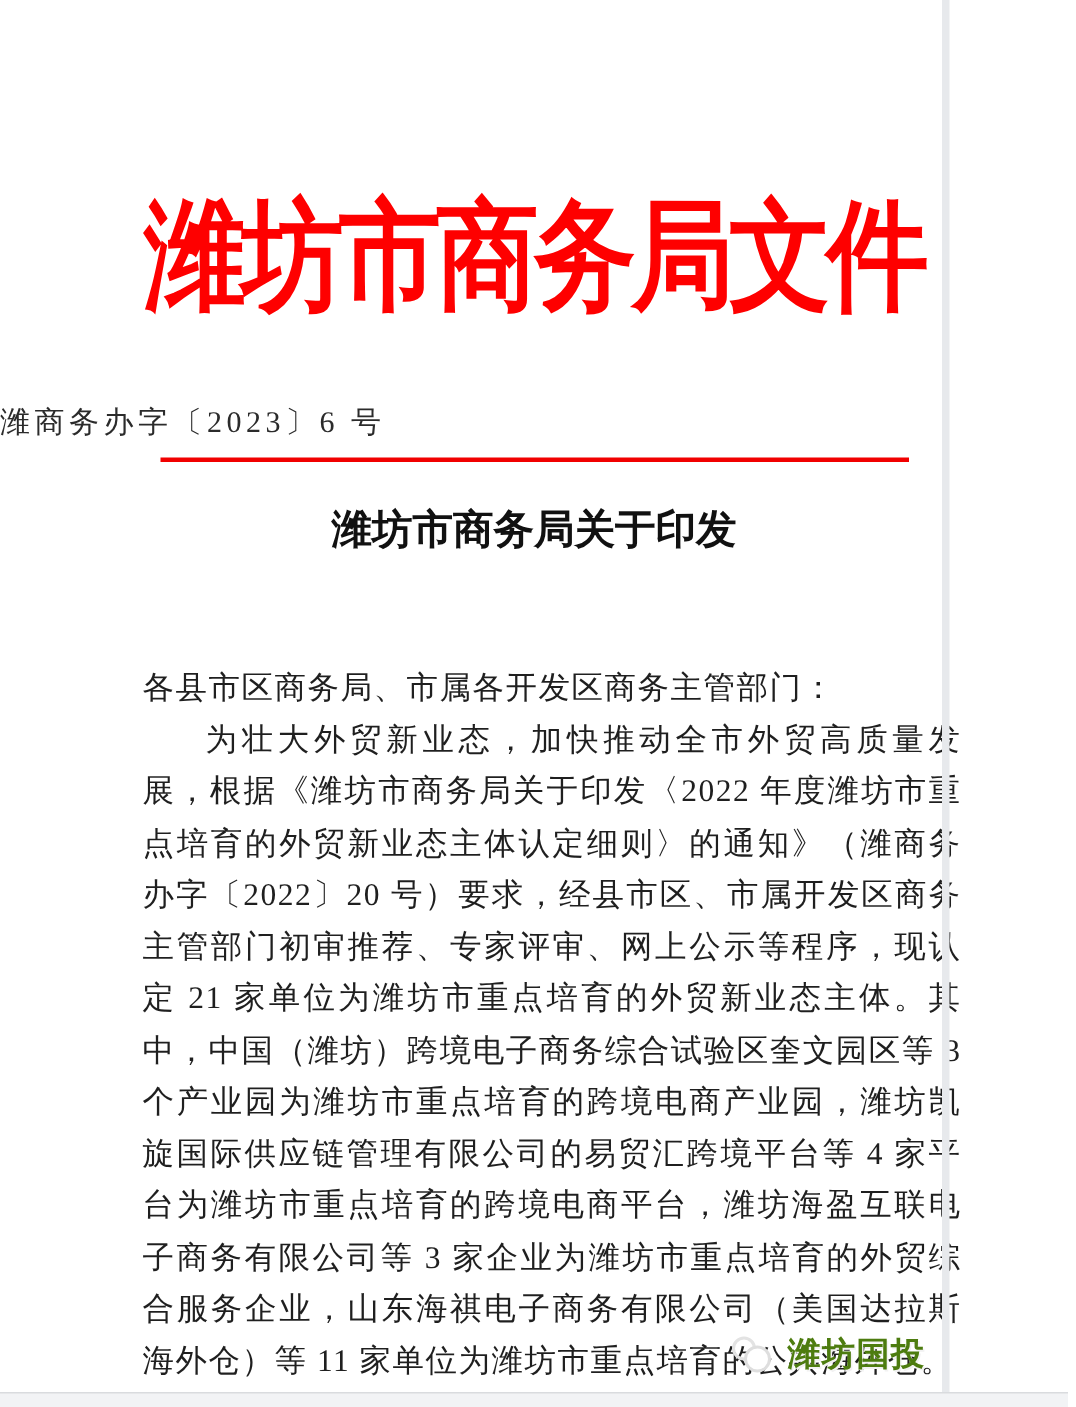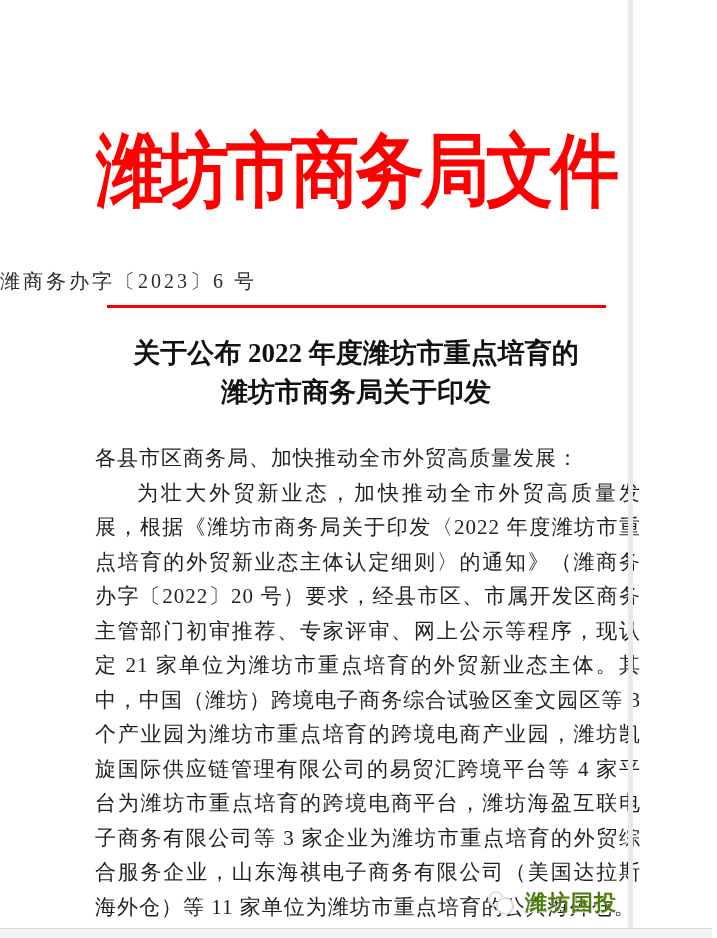--- a/index.html
+++ b/index.html
@@ -146,26 +146,25 @@
 
 <div class="page">
 
   <div class="org-title">潍坊市商务局文件</div>
 
   <div class="doc-number">潍商务办字〔2023〕6 号</div>
 
   <div class="red-rule"></div>
 
   <div class="subject">
-    <div>关于公布 2022 年度潍坊市重点培育的</div>
     <div>潍坊市商务局关于印发</div>
   </div>
 
   <div class="body-text">
-    <p>各县市区商务局、加快推动全市外贸高质量发展：</p>
+    <p>各县市区商务局、市属各开发区商务主管部门：</p>
     <p class="indent">为壮大外贸新业态，加快推动全市外贸高质量发展，根据《潍坊市商务局关于印发〈2022 年度潍坊市重点培育的外贸新业态主体认定细则〉的通知》（潍商务办字〔2022〕20 号）要求，经县市区、市属开发区商务主管部门初审推荐、专家评审、网上公示等程序，现认定 21 家单位为潍坊市重点培育的外贸新业态主体。其中，中国（潍坊）跨境电子商务综合试验区奎文园区等 3 个产业园为潍坊市重点培育的跨境电商产业园，潍坊凯旋国际供应链管理有限公司的易贸汇跨境平台等 4 家平台为潍坊市重点培育的跨境电商平台，潍坊海盈互联电子商务有限公司等 3 家企业为潍坊市重点培育的外贸综合服务企业，山东海祺电子商务有限公司（美国达拉斯海外仓）等 11 家单位为潍坊市重点培育的公共海外仓。</p>
   </div>
 
   <div class="watermark">
     <div class="logo">
       <div class="c1"></div>
       <div class="c2"></div>
     </div>
     <div class="label">潍坊国投</div>
   </div>

